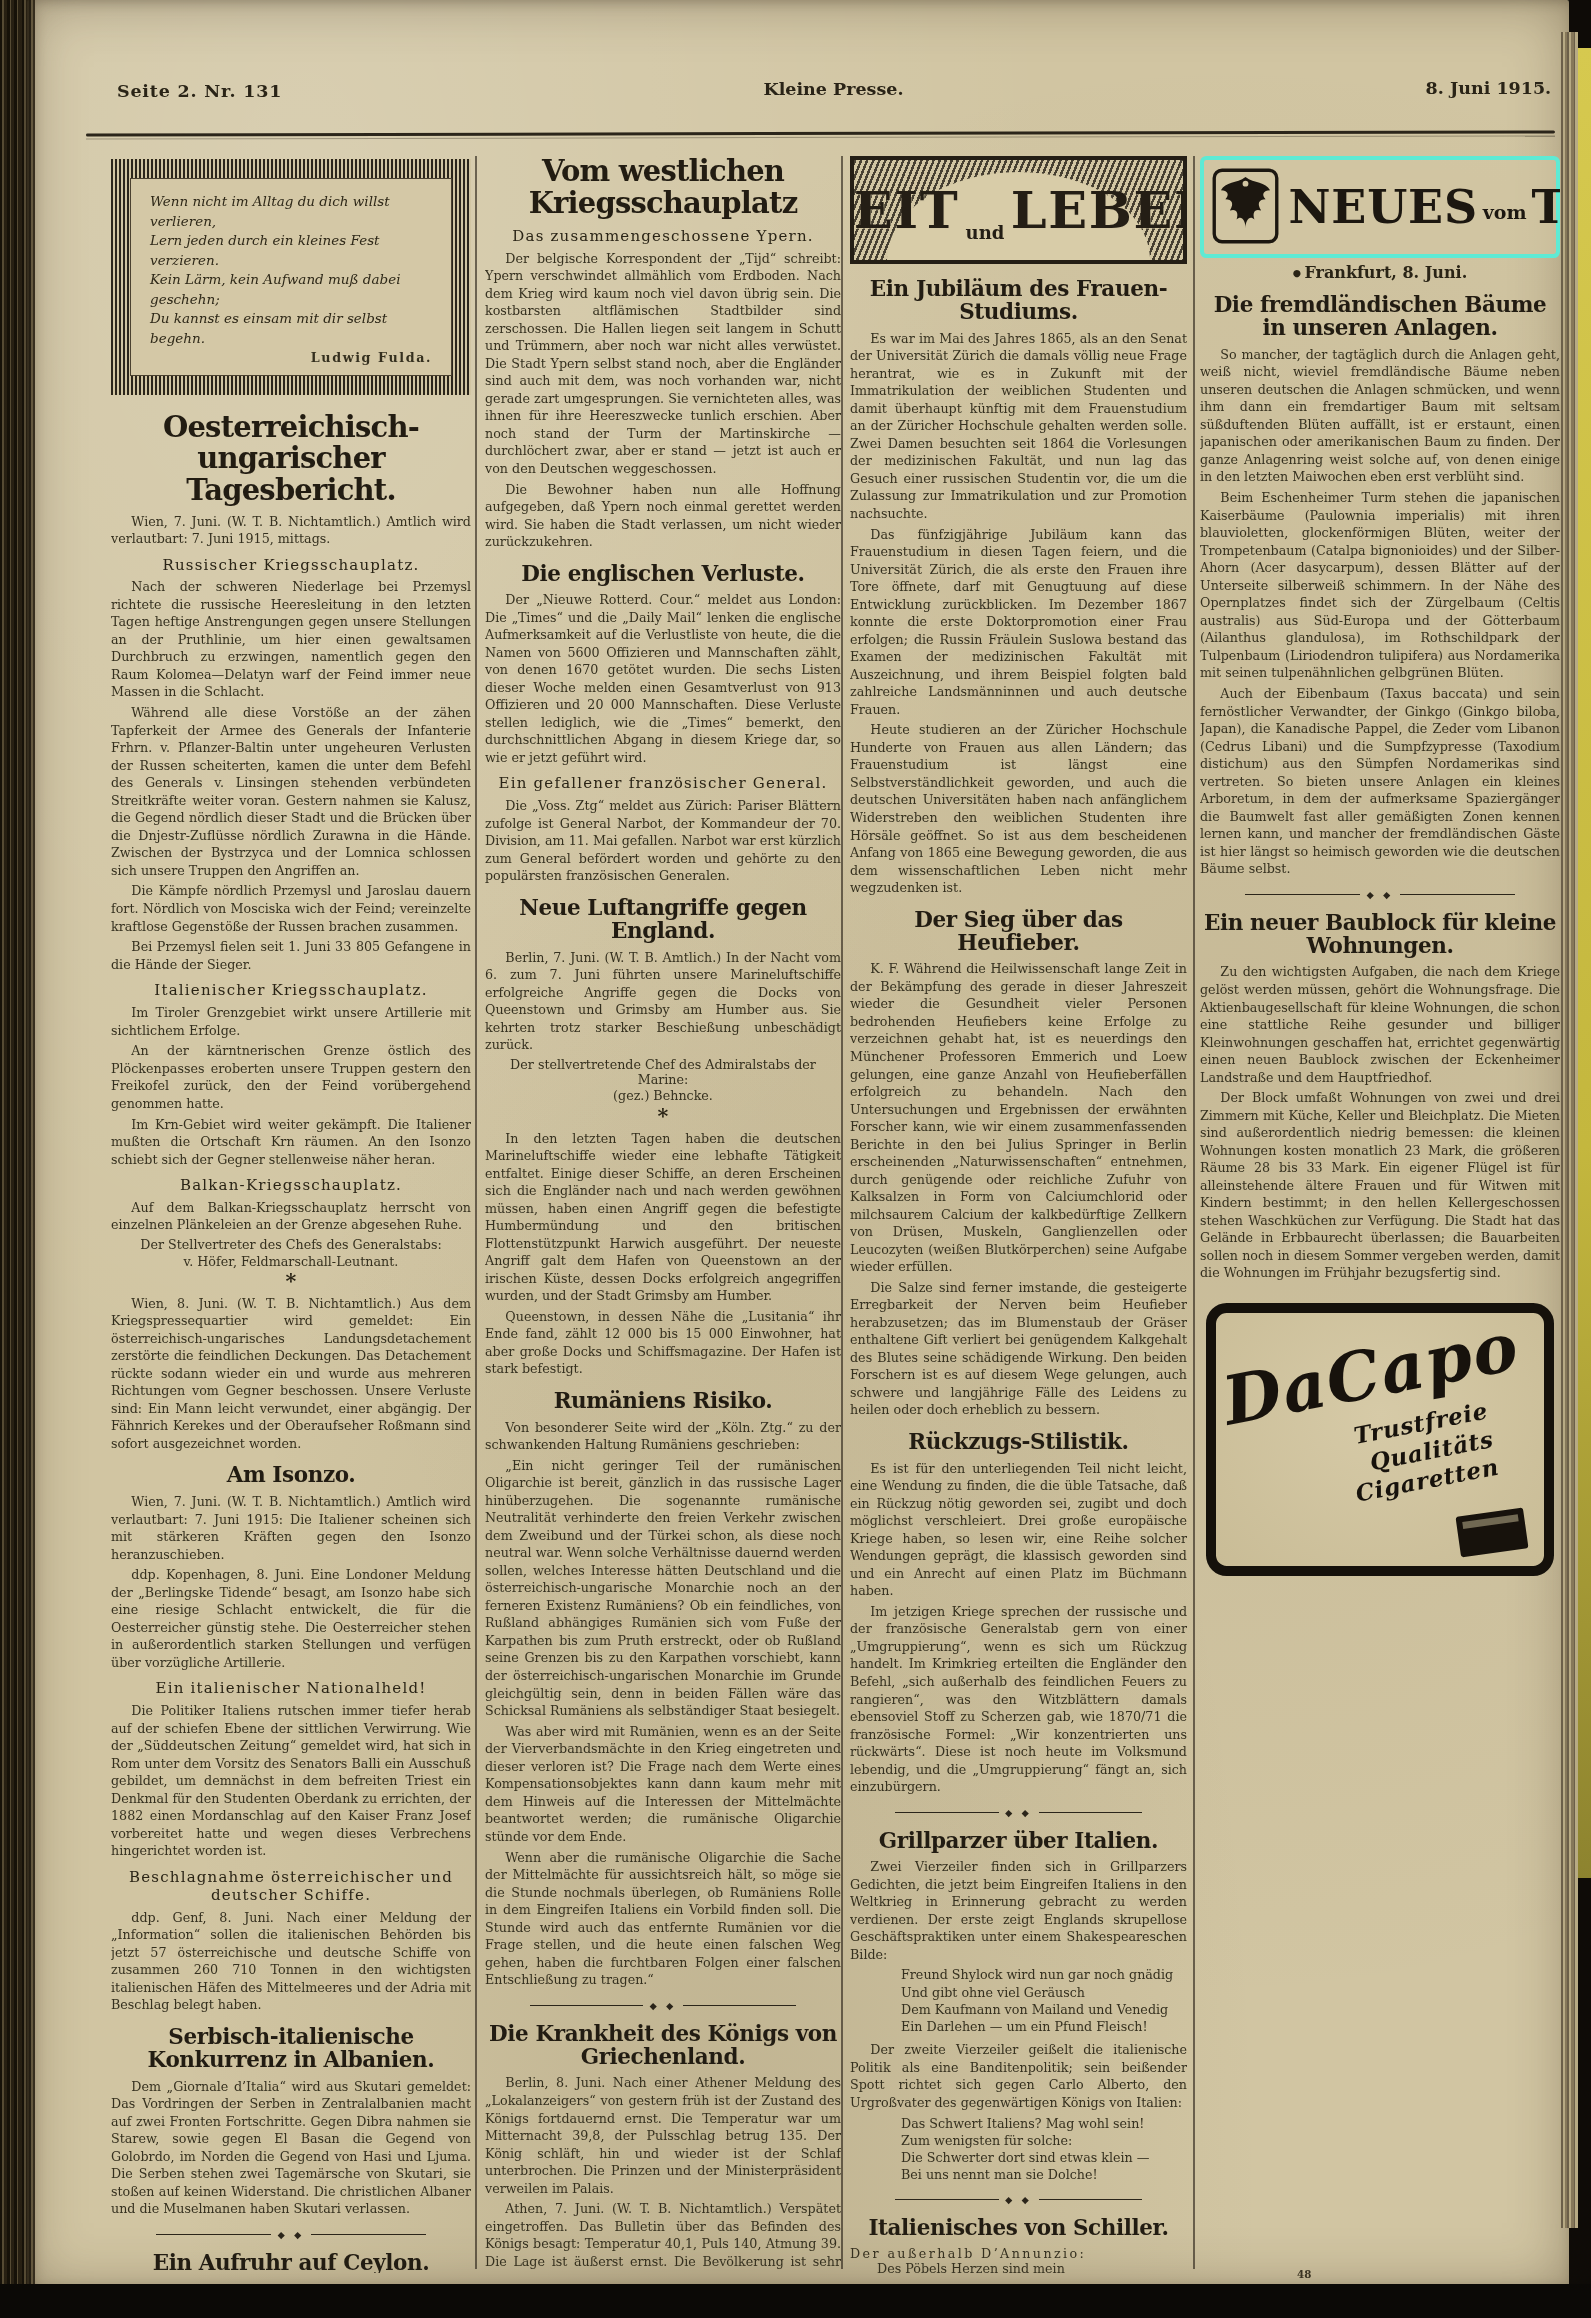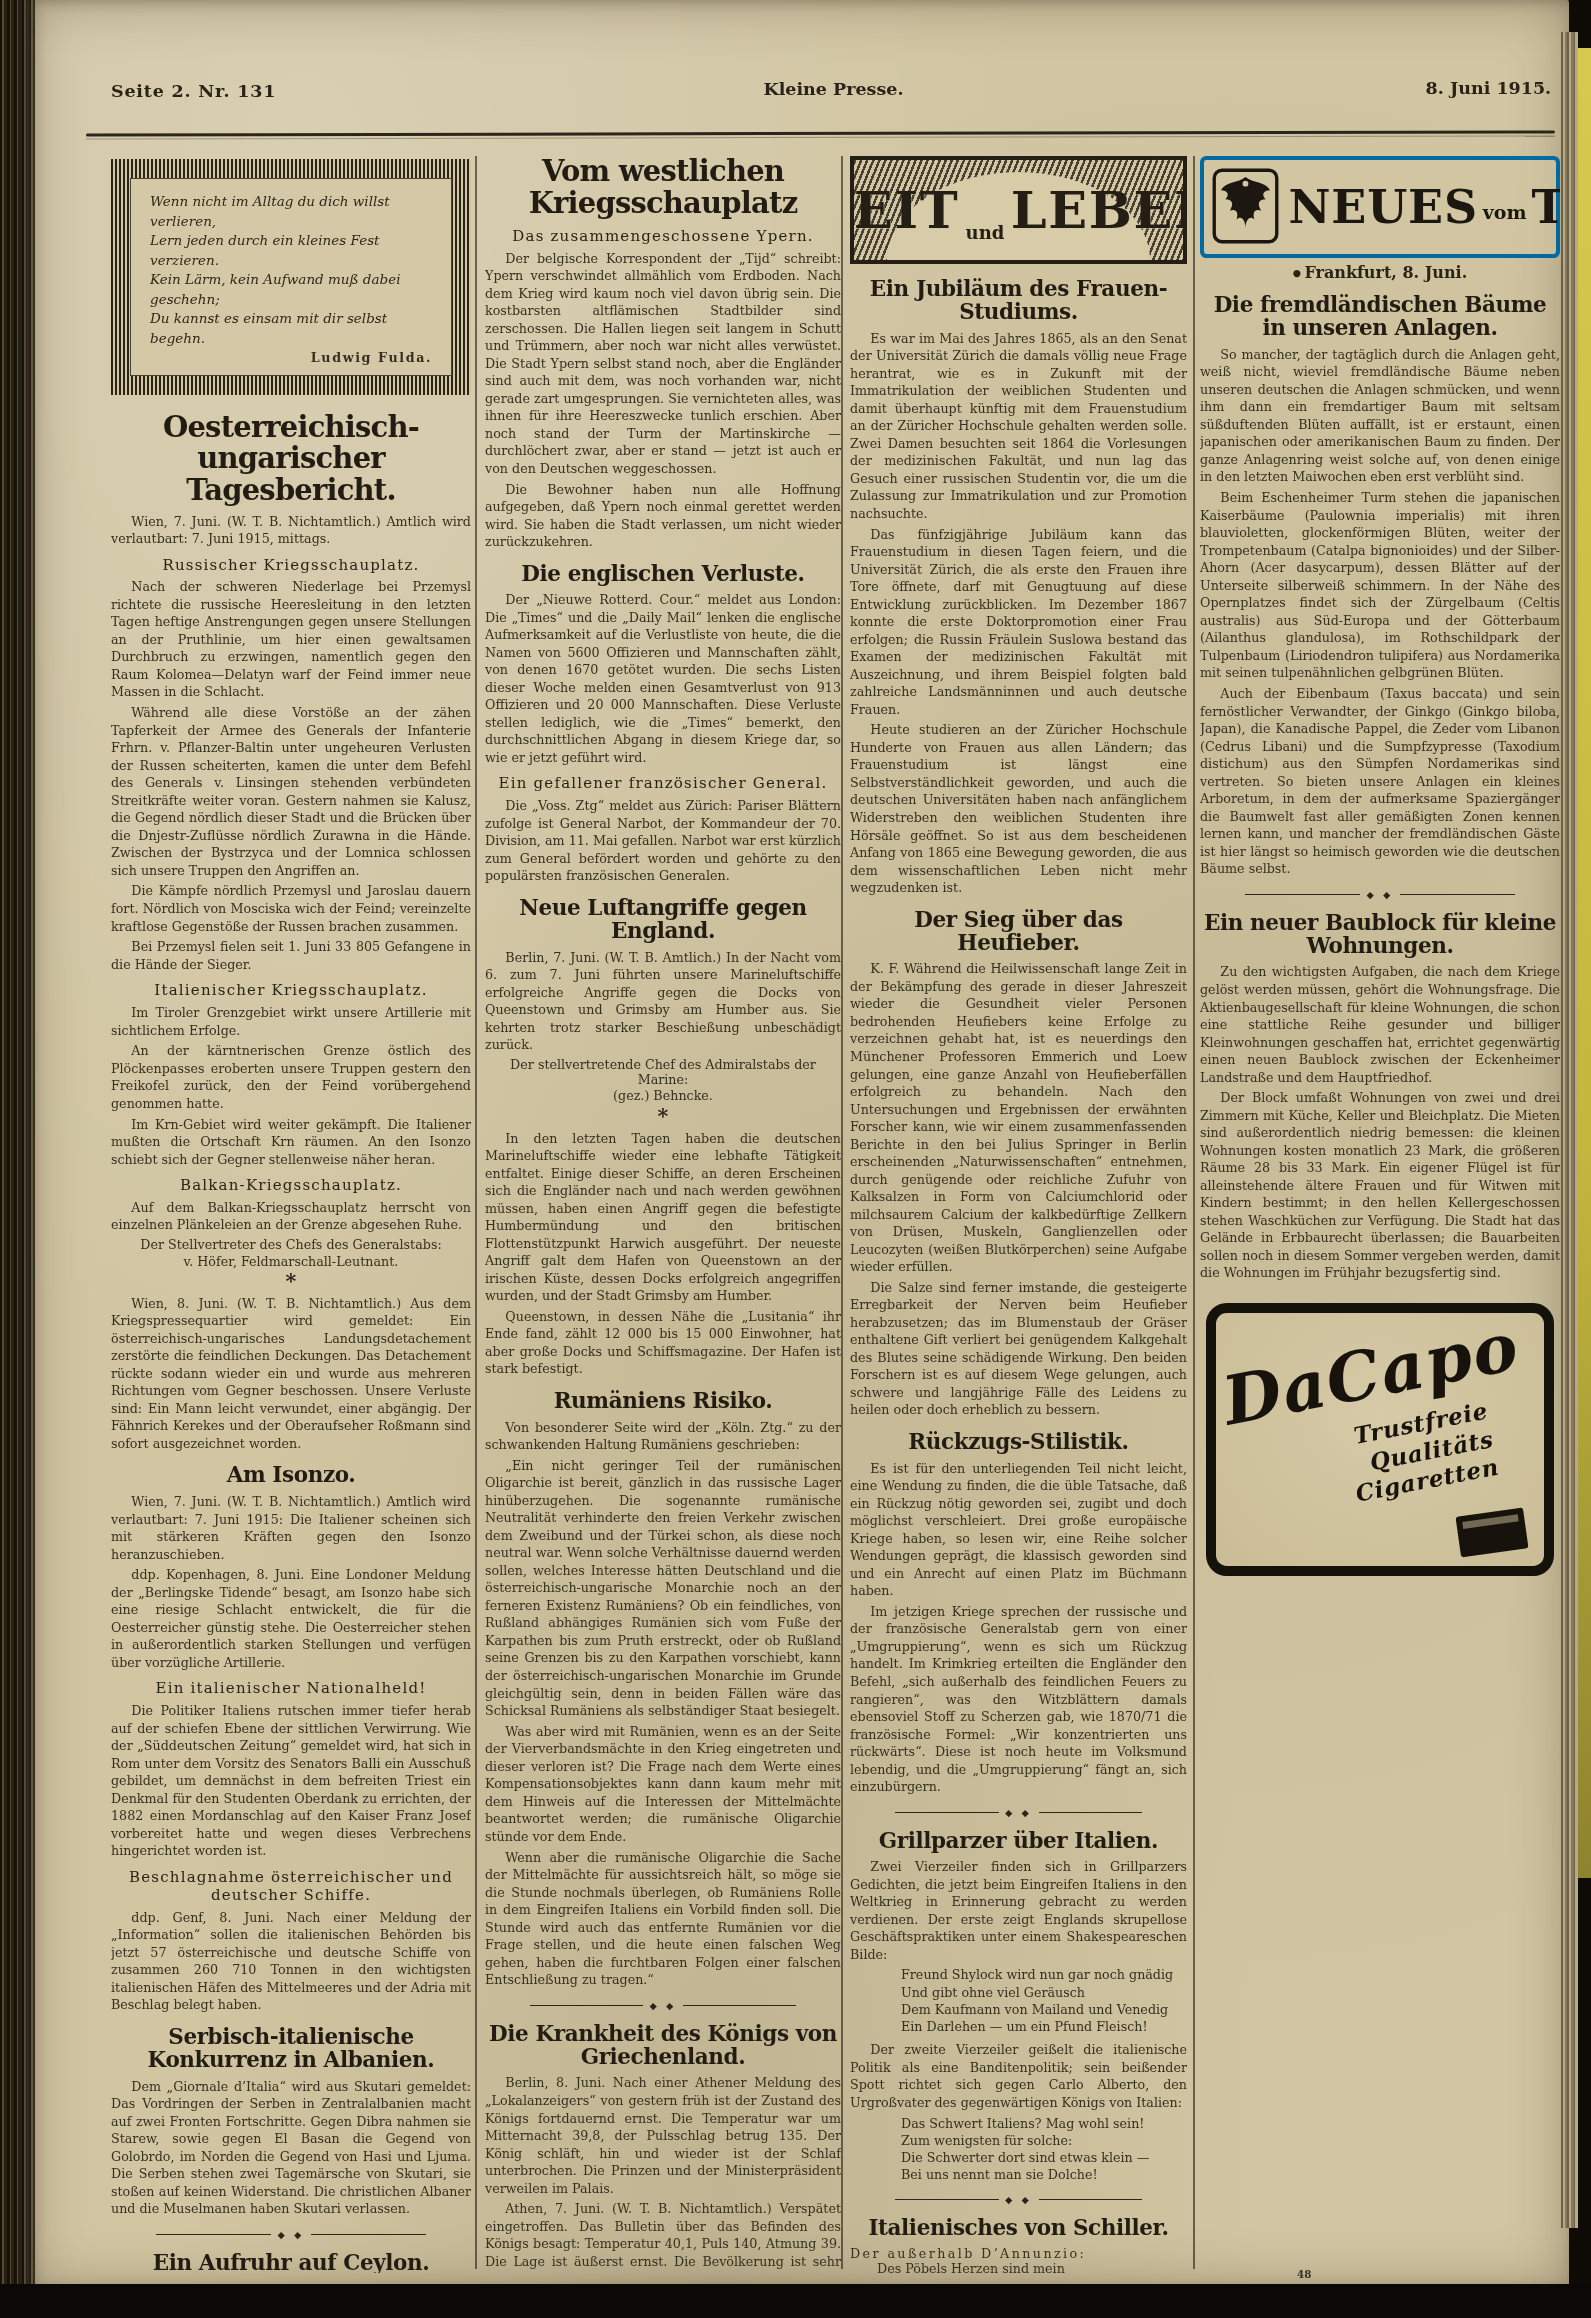--- a/index.html
+++ b/index.html
@@ -31,21 +31,21 @@
   }
   .next-page{
     position:absolute;right:0;top:48px;width:13.5px;height:1830px;
     background:linear-gradient(180deg,#d6c94f,#c4b73e 60%,#8d832f);
   }
   .bottom-black{
     position:absolute;left:0;bottom:0;width:1591px;height:35px;background:#0b0906;
   }
   
   .page-header{position:absolute;left:111px;top:81px;width:1445px;height:32px;font-weight:bold;font-size:17.5px;color:#2a2417;}
-  .ph-left{position:absolute;left:0;top:0;letter-spacing:0.8px;}
+  .ph-left{position:absolute;left:6px;top:0;letter-spacing:0.8px;}
   .ph-center{position:absolute;left:0;right:0;text-align:center;top:-1.6px;}
   .ph-right{position:absolute;right:4.8px;top:-3.2px;}
   .head-rule{position:absolute;left:86px;top:132px;width:1469px;height:3.2px;background:#2b251a;transform:rotate(-.12deg);border-radius:1.6px;}
   .head-rule::after{content:"";position:absolute;left:0;top:4.8px;width:100%;height:0.8px;background:rgba(43,37,26,.35);}
   
   .col{position:absolute;top:153px;height:2120px;overflow:hidden;}
   #col1{left:111px;width:360px;}
   #col2{left:485px;width:356px;}
   #col3{left:850px;width:337px;}
   #col4{left:1200px;width:360px;}
@@ -80,21 +80,21 @@
   .banner-zeit{
     position:relative;height:100px;margin:3.2px 0 12.7px;border:4px solid #241e15;overflow:hidden;
     background:repeating-linear-gradient(112deg, rgba(36,30,21,.8) 0 2.4px, #d2c6a3 2.4px 5.6px);
   }
   .banner-zeit .sun{position:absolute;left:10%;right:10%;bottom:0;height:88%;background:#d8cca8;border-radius:50% 50% 0 0/100% 100% 0 0;}
   .banner-zeit .words{position:relative;display:flex;align-items:center;justify-content:center;height:100%;gap:6.4px;}
   .bz-big{font-size:51px;font-weight:bold;letter-spacing:1.6px;color:#241e15;text-shadow:0.8px 0.8px 0 rgba(210,198,163,.5);}
   .bz-small{font-size:18px;font-weight:bold;color:#241e15;align-self:flex-end;margin-bottom:17.5px;}
   
   .banner-tage{
-    height:94px;margin:3.2px 0 4.8px;border:4px solid #0369a1;border-radius:6.4px;
+    height:94px;margin:3.2px 0 4.8px;border:4px solid #5eead4;border-radius:6.4px;
     display:flex;align-items:center;padding:0 8px;gap:9.5px;background:rgba(210,198,163,.6);
   }
   .bt-words{display:flex;align-items:center;gap:4.8px;flex:1;justify-content:center;}
   .bt-big{font-size:46px;font-weight:bold;letter-spacing:0.8px;color:#1c1710;}
   .bt-small{font-size:19px;font-weight:bold;color:#1c1710;align-self:flex-end;margin-bottom:11px;text-align:center;}
   .dateline{text-align:center;font-weight:bold;font-size:16px;margin:4.8px 0 1.6px;color:#2a2416;}
   .dateline::before{content:"●  ";font-size:9.5px;vertical-align:1.6px;}
   
   .ad-box{
     position:relative;height:253px;margin:20.7px 6.4px 0;border:10.3px solid #15110b;border-radius:20.7px;

